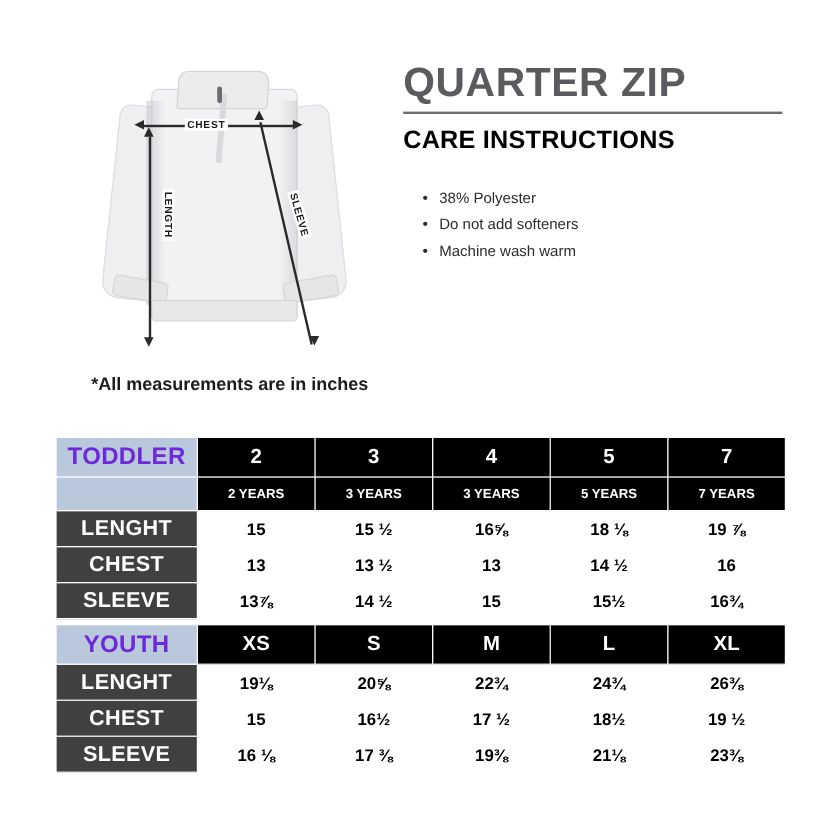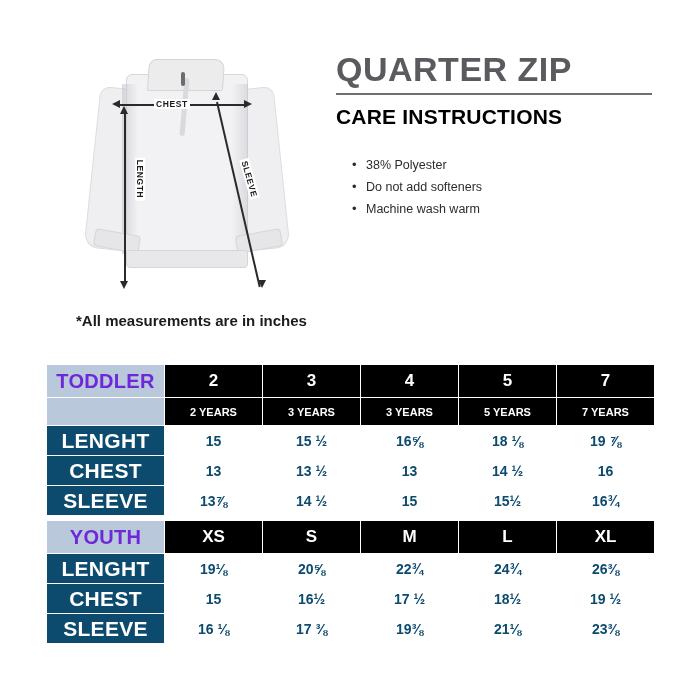--- a/index.html
+++ b/index.html
@@ -267,29 +267,29 @@
     background: #b9c8da;
     height: 25px;
   }
   .sub-age {
     background: #000000;
     color: #ffffff;
     font-size: 11px;
     height: 25px;
   }
   .row-label {
-    background: #0c4a6e;
+    background: #404040;
     color: #ffffff;
-    font-size: 21px;
+    font-size: 18px;
     height: 27px;
     letter-spacing: .3px;
   }
   .row-val {
     background: #ffffff;
-    color: #0c4a6e;
+    color: #000000;
     font-size: 14px;
     height: 27px;
     border: 1px solid #000000;
   }
   .youth .row-val {
     font-size: 14px;
   }
 </style>
 </head>
 <body>

